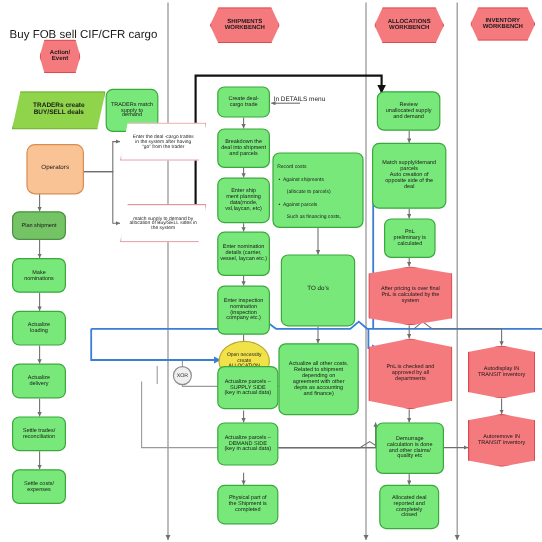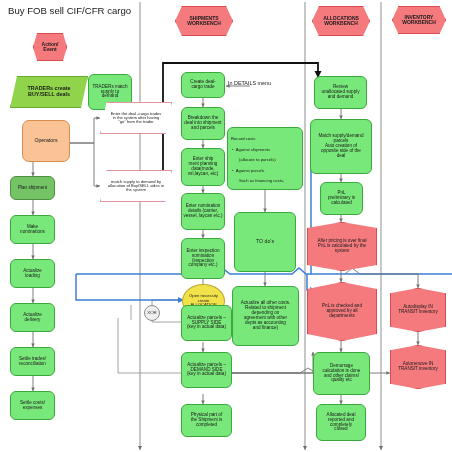--- a/index.html
+++ b/index.html
@@ -99,20 +99,21 @@
     border-radius: 50%;
     font-size: 4.4px;
     color: #333;
   }
   .title {
     position: absolute;
     font-size: 9.6px;
     color: #1a1a1a;
     z-index: 4;
     white-space: nowrap;
+    margin-top: 19px;
   }
   .plain-label {
     position: absolute;
     font-size: 5.4px;
     color: #1a1a1a;
     z-index: 4;
     white-space: nowrap;
   }
   .bullet-box {
     display: block;

